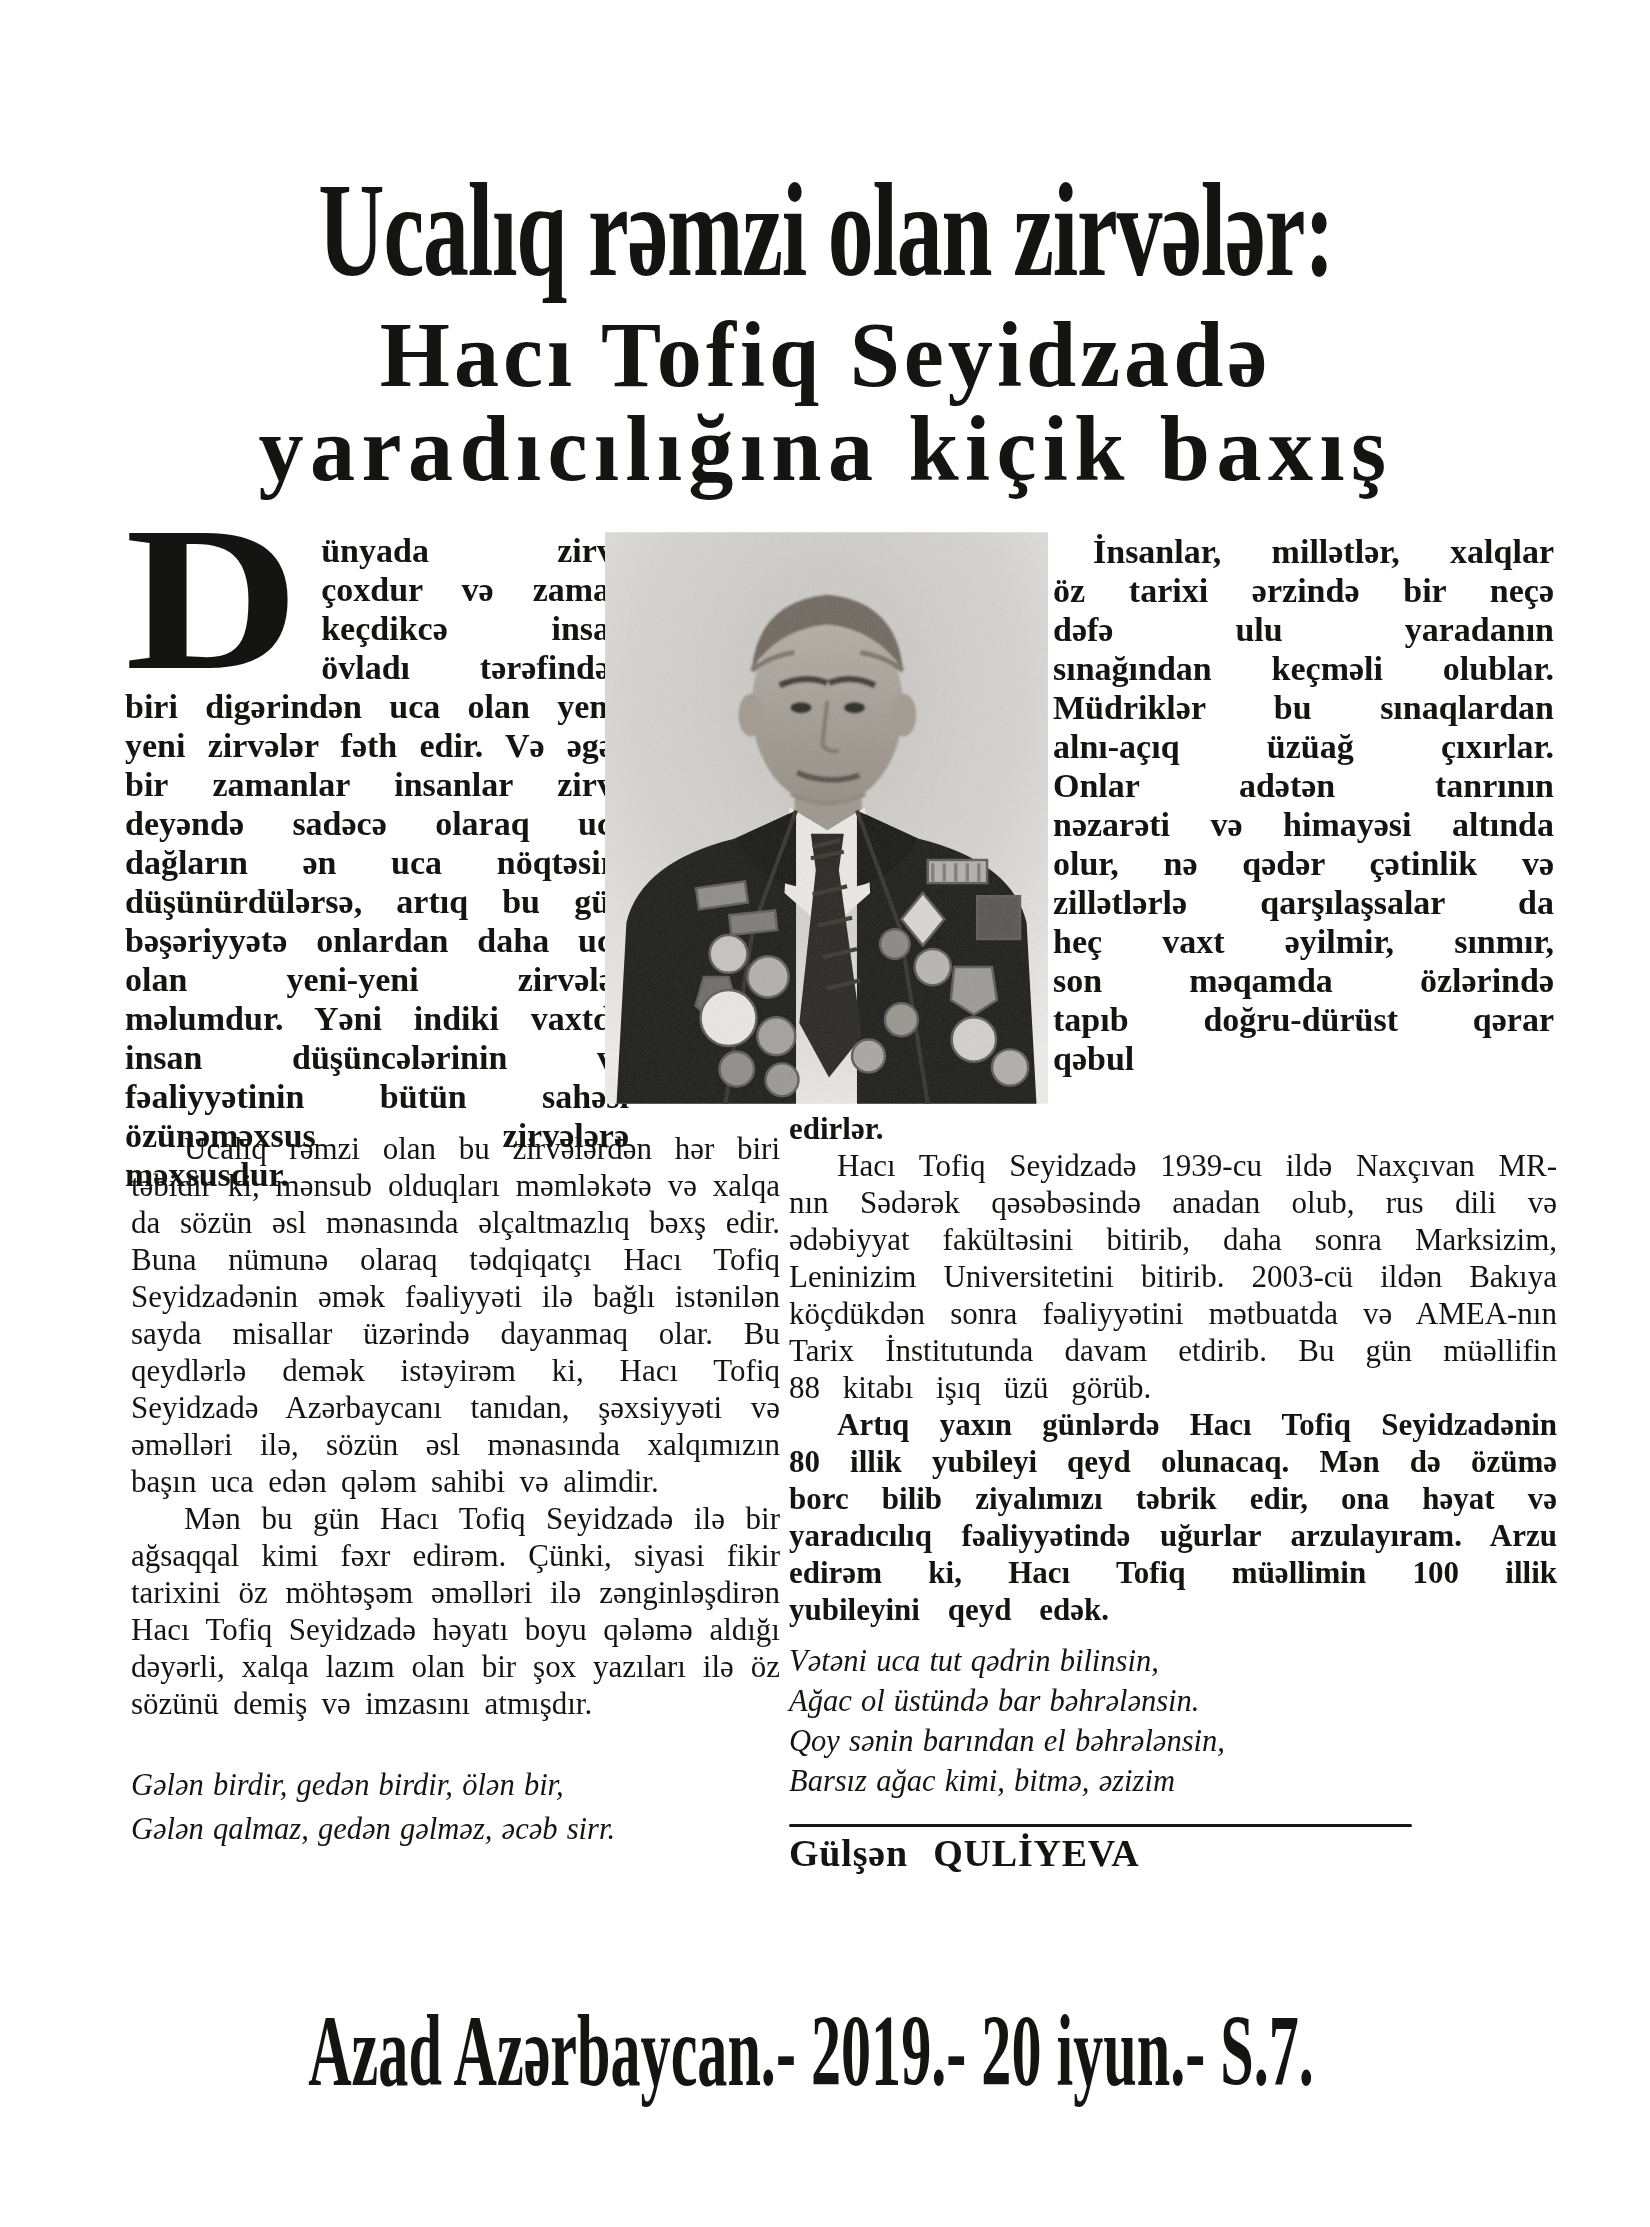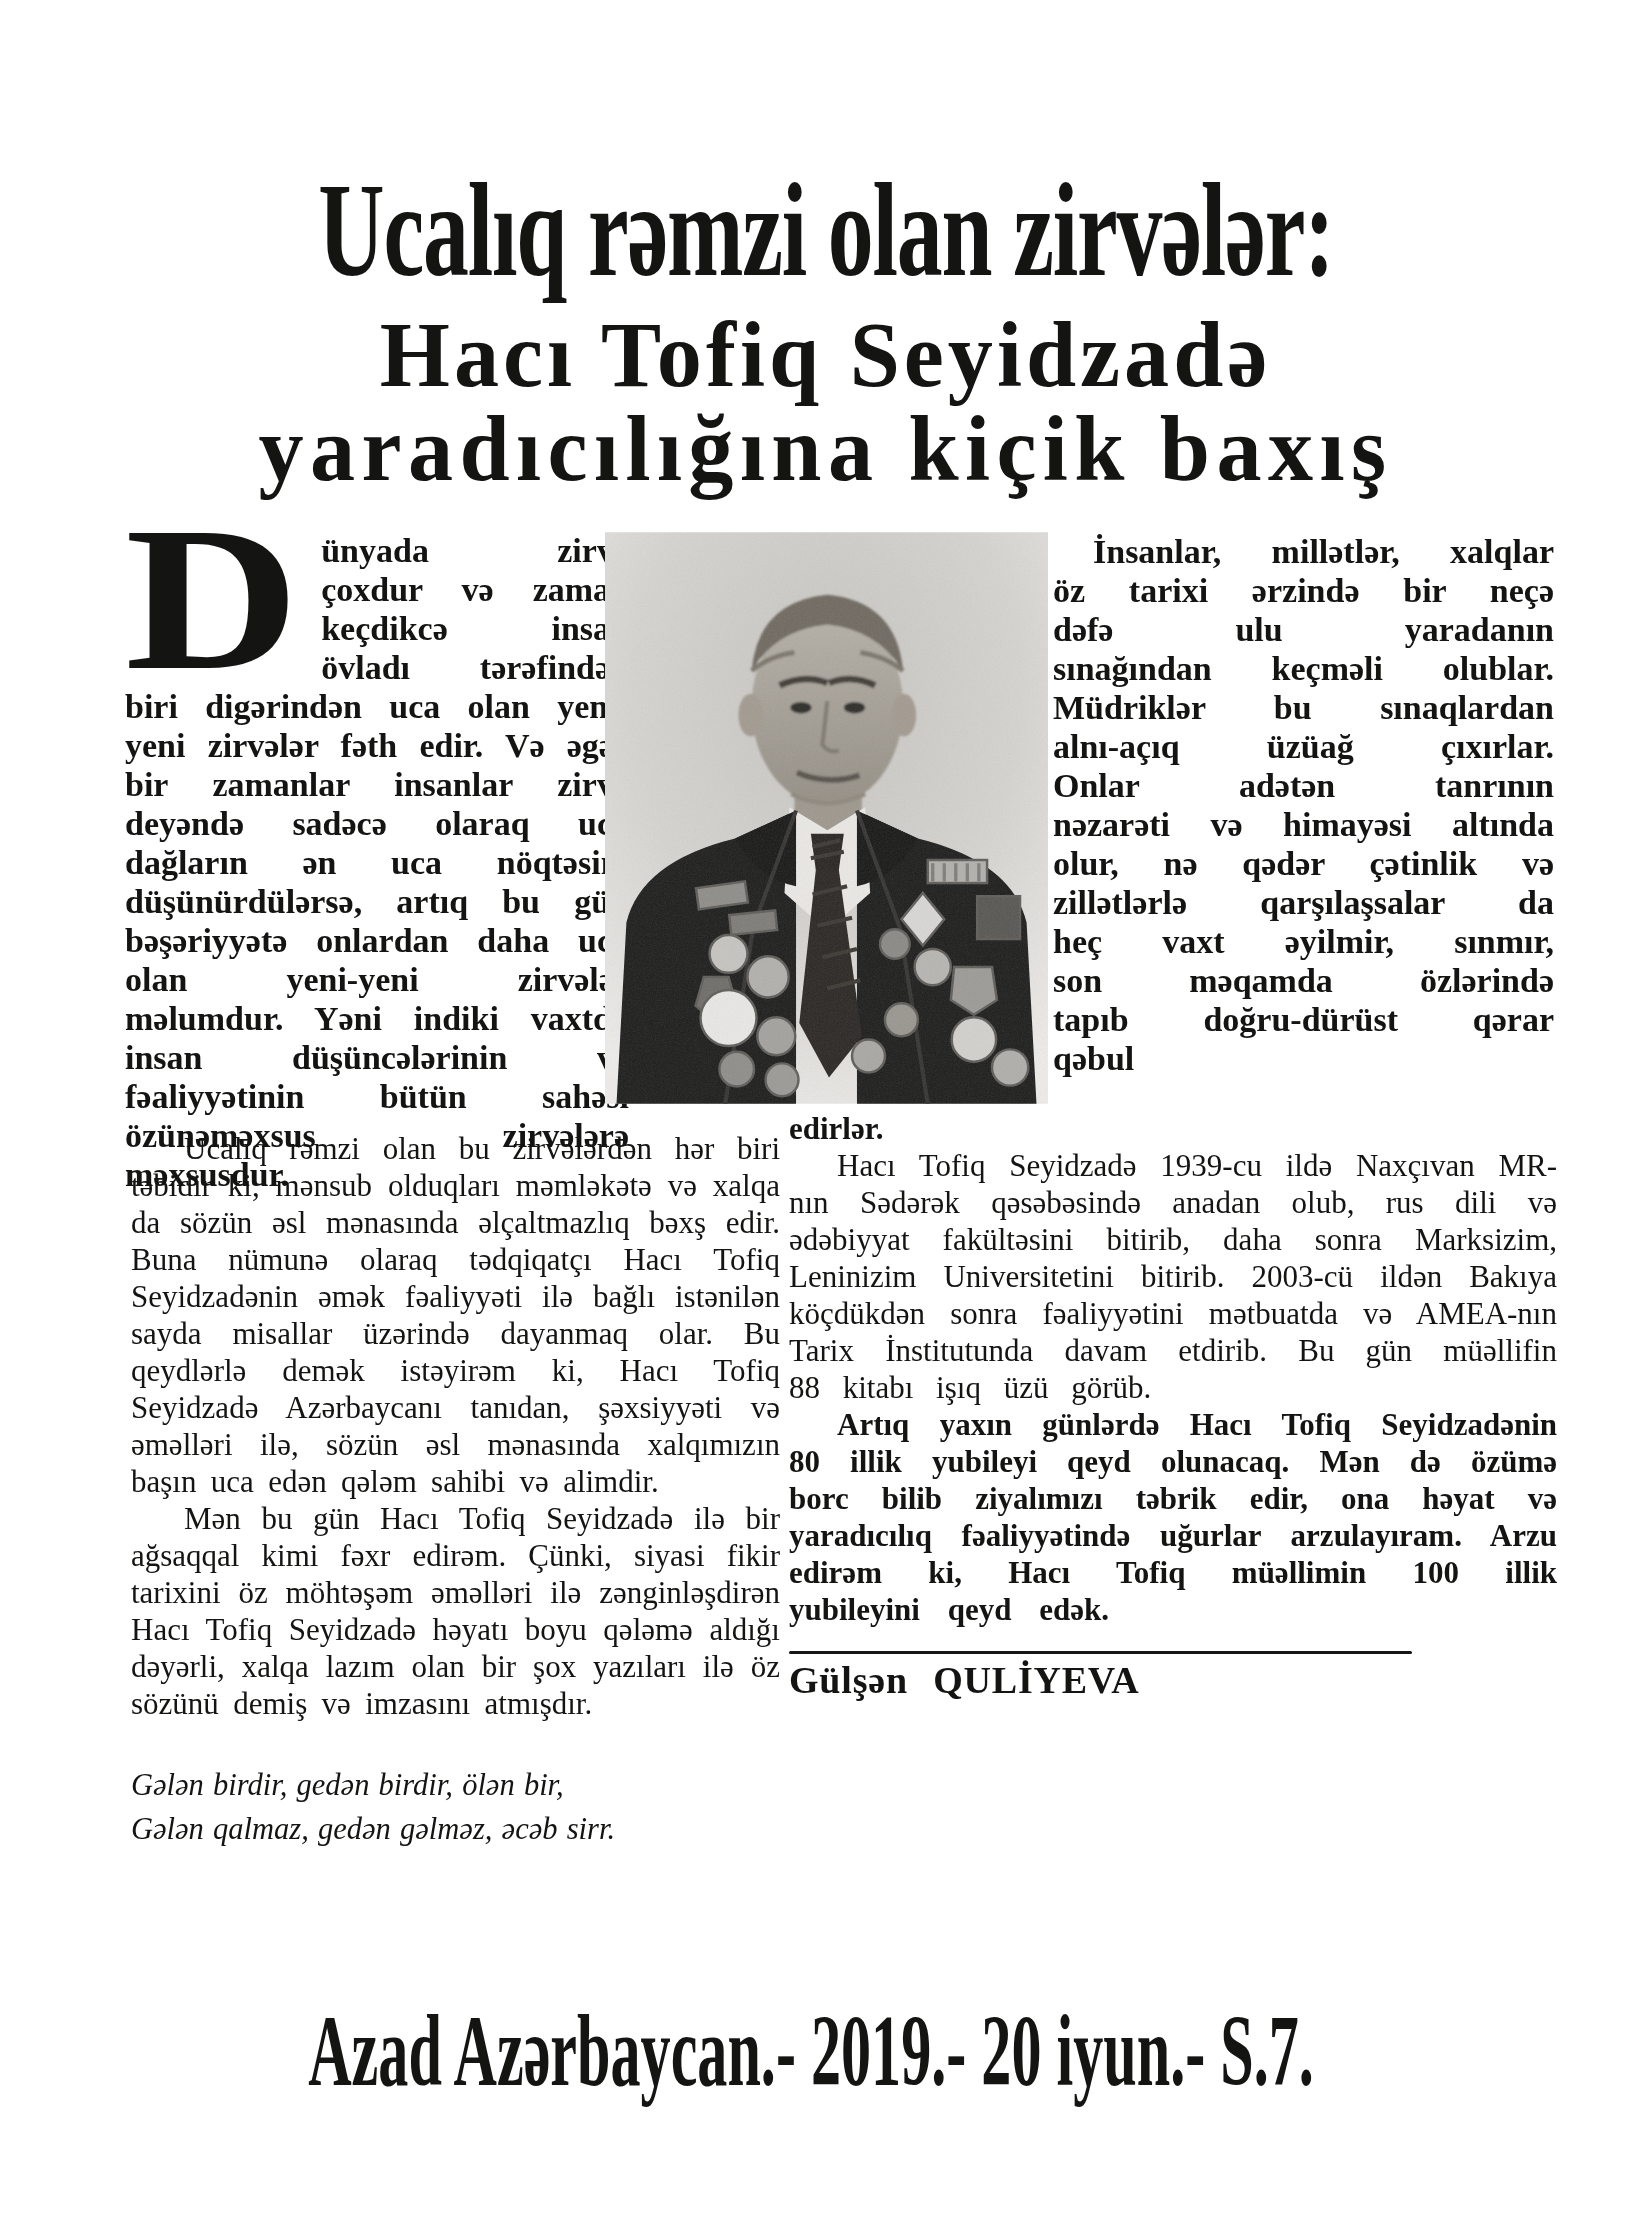--- a/index.html
+++ b/index.html
@@ -174,20 +174,26 @@
     <div class="poem poem-left">
       <span class="pl">Gələn birdir, gedən birdir, ölən bir,</span>
       <span class="pl">Gələn qalmaz, gedən gəlməz, əcəb sirr.</span>
     </div>
   </div>
 
   <div class="col col-right-bottom">
     <p class="lead-word">edirlər.</p>
     <p class="ind">Hacı Tofiq Seyidzadə 1939-cu ildə Naxçıvan MR-nın Sədərək qəsəbəsində anadan olub, rus dili və ədəbiyyat fakültəsini bitirib, daha sonra Marksizim, Leninizim Universitetini bitirib. 2003-cü ildən Bakıya köçdükdən sonra fəaliyyətini mətbuatda və AMEA-nın Tarix İnstitutunda davam etdirib. Bu gün müəllifin 88 kitabı işıq üzü görüb.</p>
     <p class="ind bold-para">Artıq yaxın günlərdə Hacı Tofiq Seyidzadənin 80 illik yubileyi qeyd olunacaq. Mən də özümə borc bilib ziyalımızı təbrik edir, ona həyat və yaradıcılıq fəaliyyətində uğurlar arzulayıram. Arzu edirəm ki, Hacı Tofiq müəllimin 100 illik yubileyini qeyd edək.</p>
+    <div class="poem poem-right">
+      <span class="pl">Vətəni uca tut qədrin bilinsin,</span>
+      <span class="pl">Ağac ol üstündə bar bəhrələnsin.</span>
+      <span class="pl">Qoy sənin barından el bəhrələnsin,</span>
+      <span class="pl">Barsız ağac kimi, bitmə, əzizim</span>
+    </div>
     <div class="sig-rule"></div>
     <div class="byline">Gülşən QULİYEVA</div>
   </div>
 
   <div class="footer">
     <span class="f-inner">Azad Azərbaycan.- 2019.- 20 iyun.- S.7.</span>
   </div>
 
 </div>
 

